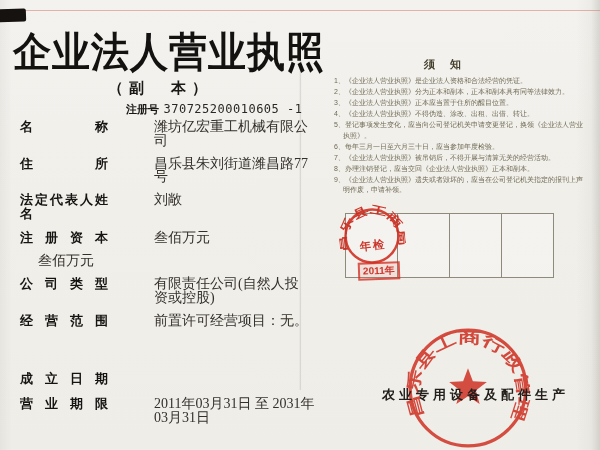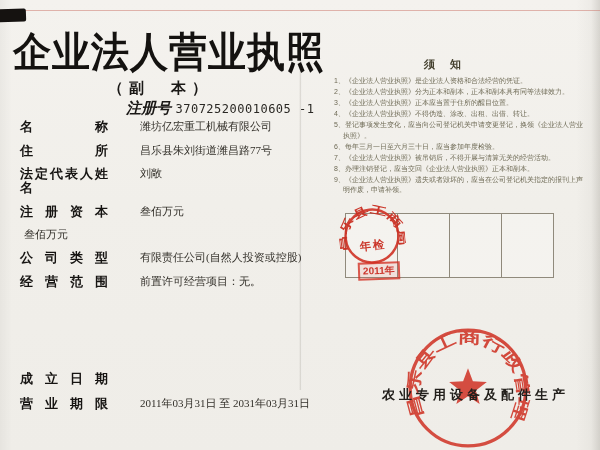--- a/index.html
+++ b/index.html
@@ -32,31 +32,31 @@
   .lic-title {
     position:absolute; left:13px; top:27px; width:286px;
     font-size:38px; font-weight:900; letter-spacing:1px; color:#141210;
     transform:scaleY(1.08); white-space:nowrap;
   }
   .lic-subtitle {
     position:absolute; left:108px; top:79px;
     font-size:15px; font-weight:bold; color:#1a1816; letter-spacing:6px;
   }
   .regno-row { position:absolute; left:126px; top:99px; white-space:nowrap; }
-  .regno-label { font-size:15px; font-weight:bold; color:#1a1816;font-style:italic; }
+  .regno-label { font-size:11px; font-weight:bold; color:#1a1816; }
   .regno-value { font-size:12px; color:#2a2824; font-family:"DejaVu Sans Mono", monospace; letter-spacing:0.5px; }
 
   .fields { position:absolute; left:20px; top:120px; width:290px; }
   .field-row { display:flex; align-items:flex-start; margin-bottom:9.5px;gap:28px; }
   .field-label {
     width:88px; min-width:88px; font-size:13px; font-weight:bold; color:#161412;
     text-align:justify; text-align-last:justify; line-height:14px;
   }
   .field-value {
-    margin-left:4px; font-size:11px; color:#33302a; line-height:13.5px;
+    margin-left:18px; font-size:14px; color:#33302a; line-height:13.5px;
     font-family:"Liberation Serif", serif;
   }
   .scope-block .field-value { width:202px; }
   .scope-line2 { margin-top:1px; }
 
   .dates { position:absolute; left:20px; top:372px; width:300px; }
   .dates .field-row { margin-bottom:11px; }
 
   
   .right-page { position:absolute; left:312px; top:0; width:288px; height:450px; }

